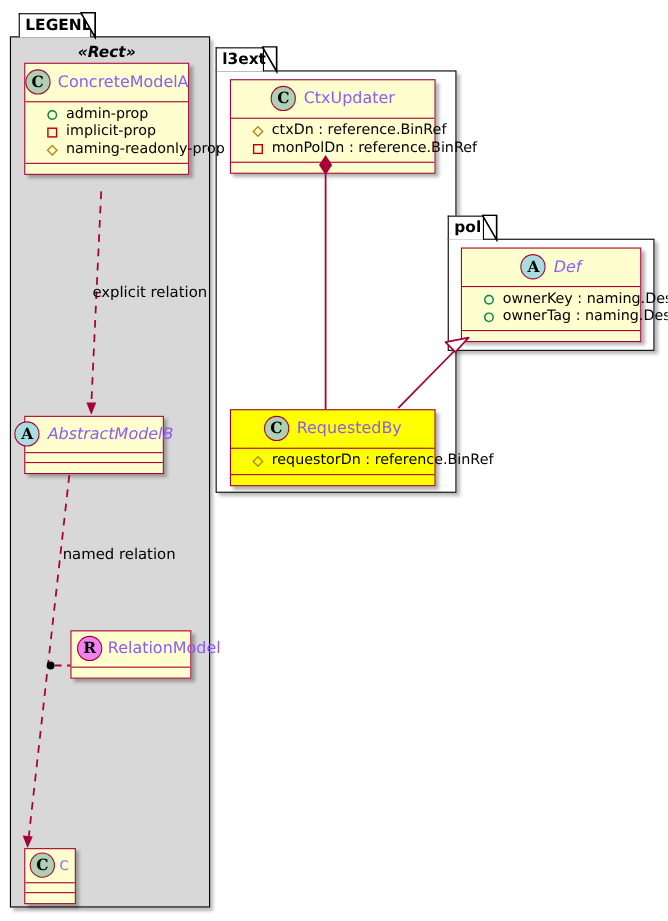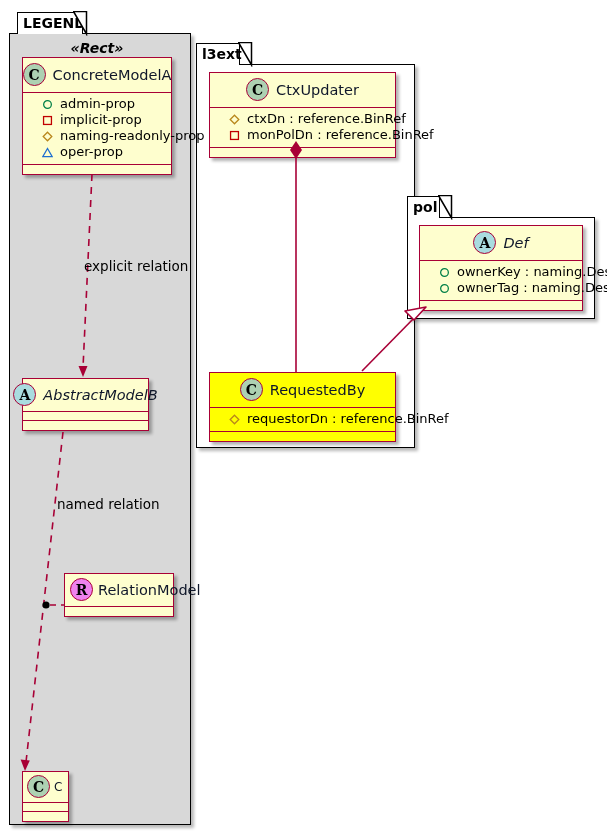--- a/index.html
+++ b/index.html
@@ -16,21 +16,21 @@
   .legend .pkg-body{background:#d8d8d8;box-shadow:3px 3px 3px rgba(0,0,0,.28);}
   .plain .pkg-body{background:#ffffff;box-shadow:3px 3px 3px rgba(0,0,0,.28);}
 
   
   .cls{position:absolute;box-sizing:border-box;border:1.5px solid #a80036;
        background:#fefece;box-shadow:3px 3px 3px rgba(0,0,0,.30);z-index:5;}
   .cls.hl{background:#ffff00;}
   .cls-hdr{box-sizing:border-box;border-bottom:1.5px solid #a80036;
            text-align:center;padding:5px 6px 6px 6px;white-space:nowrap;
            display:flex;align-items:center;justify-content:center;gap:7px;}
-  .cls-title{font-size:14.5px;color:#0f172a;}
+  .cls-title{font-size:14.5px;color:#8b5cf6;}
   .cls-title.italic{font-style:italic;}
   .cls-attrs{box-sizing:border-box;border-bottom:1.5px solid #a80036;
              padding:3px 5px 4px 17px;}
   .cls-foot{height:9px;}
   .attr{display:flex;align-items:center;gap:7px;font-size:13px;color:#000;
         white-space:nowrap;line-height:16px;padding-left:2px;}
 
   
   .stereo{position:absolute;font-size:14px;font-style:italic;font-weight:bold;
           color:#000;z-index:5;text-align:center;}
@@ -86,26 +86,20 @@
           <rect x="1.7" y="1.7" width="8.6" height="8.6" fill="none" stroke="#c00000" stroke-width="1.4"></rect>
         </svg>
       <span>implicit-prop</span>
     </div>
     <div class="attr">
       <svg class="g" viewBox="0 0 12 12">
           <path d="M6,1.3 L10.7,6 L6,10.7 L1.3,6 Z" fill="none" stroke="#b8861b" stroke-width="1.4"></path>
         </svg>
       <span>naming-readonly-prop</span>
     </div>
-    <div class="attr">
-      <svg class="g" viewBox="0 0 12 12">
-          <path d="M6,1.6 L11,10.4 L1,10.4 Z" fill="none" stroke="#1f6fd0" stroke-width="1.4"></path>
-        </svg>
-      <span>oper-prop</span>
-    </div>
   </div>
   <div class="cls-foot"></div>
 </div>
 
 <div class="cls" style="left:22px;top:378px;width:127px;">
   <div class="cls-hdr" style="padding:4px 6px 5px 6px;">
     <span class="badge badge-A">A</span>
     <span class="cls-title italic">AbstractModelB</span>
   </div>
   <div class="cls-attrs" style="height:9px;padding:0;"></div>

